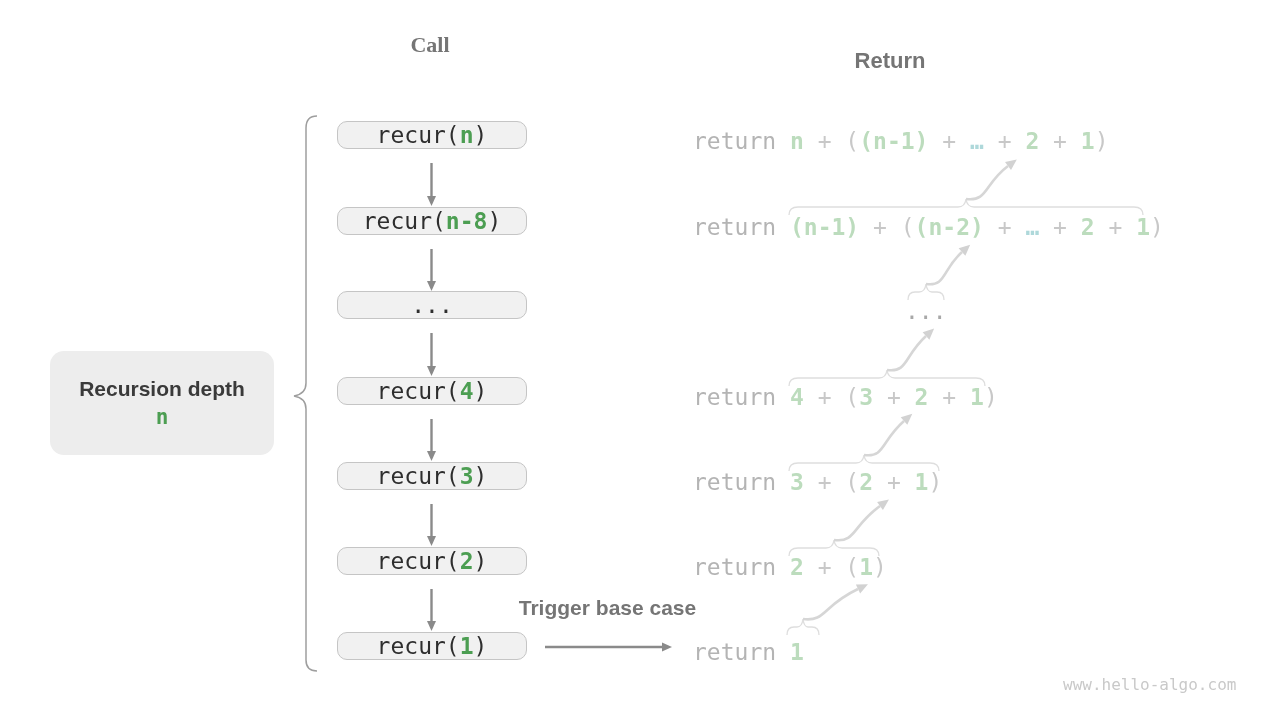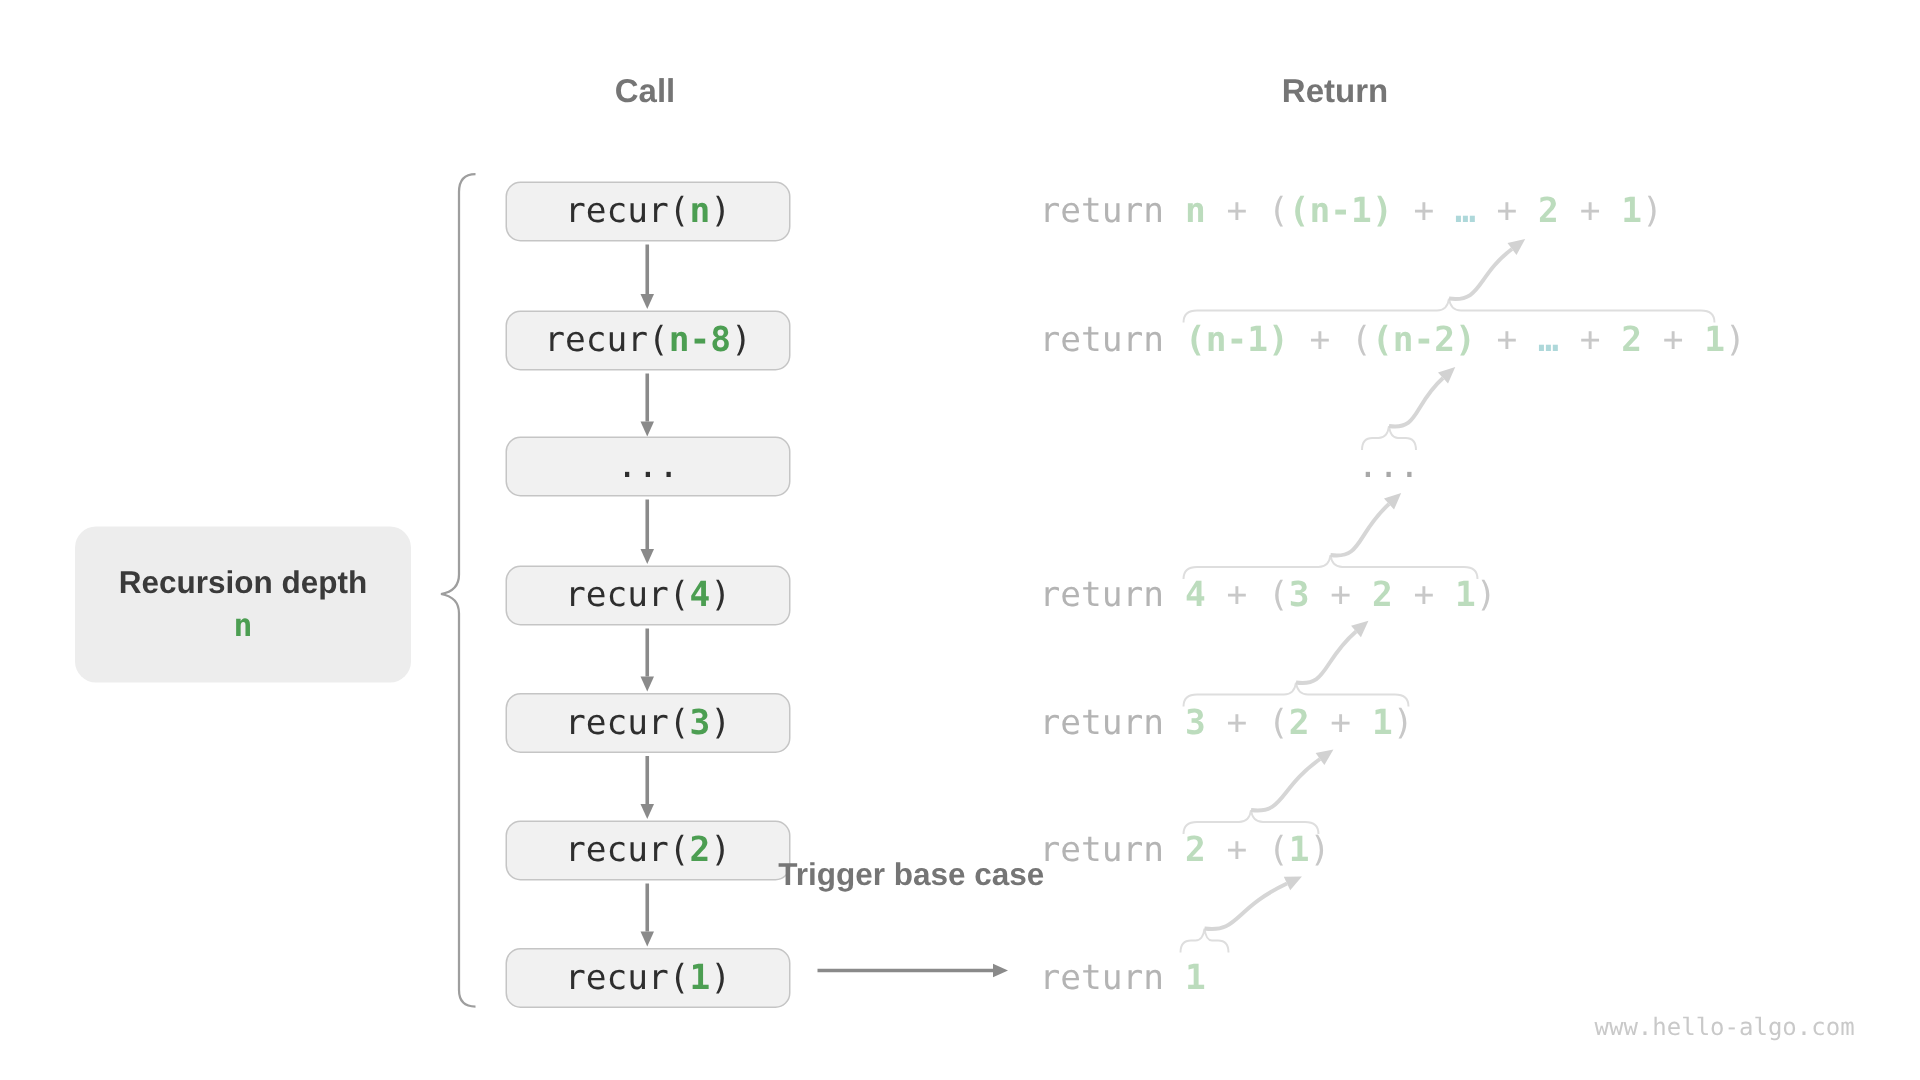--- a/index.html
+++ b/index.html
@@ -1,43 +1,43 @@
 <!DOCTYPE html>
 <html><head>
 <meta charset="utf-8">
 <style>
   html,body{margin:0;padding:0;background:#ffffff;}
   .stage{position:relative;width:1280px;height:720px;background:#ffffff;overflow:hidden;
          font-family:"Liberation Sans", sans-serif;}
   .hdr{position:absolute;width:200px;text-align:center;font-weight:bold;font-size:22px;
        color:var(--header-gray);}
-  #hdr-call{left:330px;top:48px;}
+  #hdr-call{left:330px;top:32px;font-family:Liberation Serif, serif;}
   #hdr-return{left:790px;top:48px;}
   svg.layer{position:absolute;left:0;top:0;pointer-events:none;}
-  .cbox{position:absolute;left:337px;width:190px;height:40px;box-sizing:border-box;
+  .cbox{position:absolute;left:337px;width:190px;height:28px;box-sizing:border-box;
         background:var(--box-bg);border:1.5px solid var(--box-border);border-radius:10px;
         display:flex;align-items:center;justify-content:center;
         font-family:"DejaVu Sans Mono", monospace;font-size:23px;color:var(--code-dark);
         white-space:pre;}
   .rrow{position:absolute;height:30px;display:flex;align-items:center;
         font-family:"DejaVu Sans Mono", monospace;font-size:23px;white-space:pre;}
   .tk-code{color:var(--code-dark);}
   .tk-green{color:var(--accent-green);font-weight:bold;}
   .tk-kw{color:var(--kw-gray);}
   .tk-op{color:var(--op-gray);}
   .tk-lg{color:var(--light-green);font-weight:bold;}
   .tk-teal{color:var(--teal);font-weight:bold;}
   .tk-dots{color:#a8a8a8;}
   .depth-label{position:absolute;left:50px;top:351px;width:224px;height:104px;
         background:var(--label-bg);border-radius:14px;display:flex;flex-direction:column;
         align-items:center;justify-content:center;gap:4px;}
   .depth-label .t1{font-weight:bold;font-size:21px;color:var(--label-text);}
   .depth-label .t2{font-weight:bold;font-size:21px;color:var(--accent-green);
         font-family:"DejaVu Sans Mono", monospace;}
-  .trigger{position:absolute;left:470px;top:572px;width:275px;text-align:center;
+  .trigger{position:absolute;left:470px;top:596px;width:275px;text-align:center;
         font-weight:bold;font-size:21px;color:var(--header-gray);}
   .watermark{position:absolute;left:1063px;top:675px;width:190px;text-align:left;
         font-family:"DejaVu Sans Mono", monospace;font-size:16px;color:var(--watermark);}
 </style>
 </head>
 <body>
 
 <div class="stage" style="--accent-green: #4c9e52; --light-green: #bcdcbd; --teal: #aed8da; --code-dark: #2e2e2e; --kw-gray: #b4b4b4; --op-gray: #c8c8c8; --header-gray: #757575; --box-bg: #f1f1f1; --box-border: #c5c5c5; --label-bg: #ededed; --label-text: #3a3a3a; --watermark: #c9c9c9;">
 
   <div class="hdr" id="hdr-call">Call</div>

